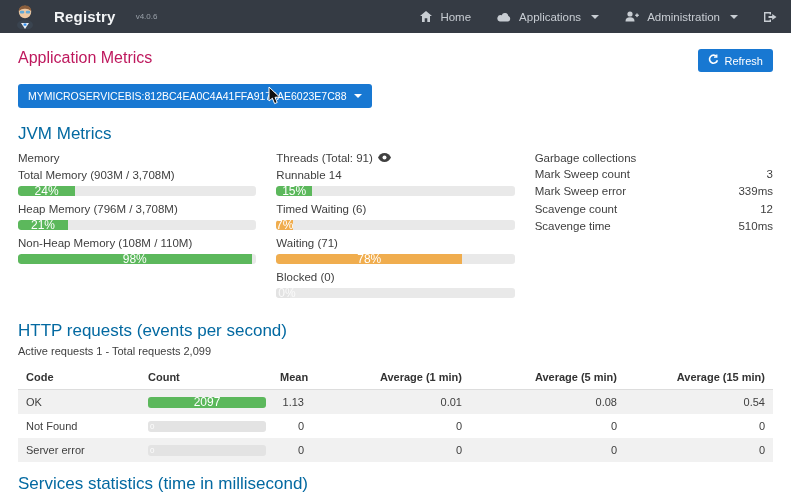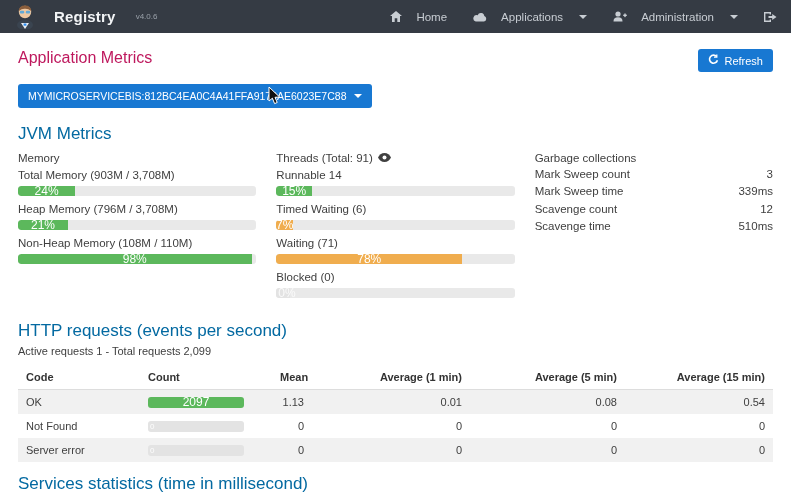--- a/index.html
+++ b/index.html
@@ -6,21 +6,21 @@
   html,body { width:791px; height:500px; background:#fff; overflow:hidden;
     font-family:"Liberation Sans","DejaVu Sans",sans-serif; color:#404040; }
 
   
   .navbar { height:33px; background:#353b44; display:flex; align-items:center;
     padding:0 14px; color:#c8cdd3; font-size:11.5px; }
   .brand { display:flex; align-items:center; gap:18px; color:#f2f4f6; }
   .brand-title { font-size:15px; font-weight:700; letter-spacing:.2px; }
   .brand-version { font-size:8px; color:#9aa1aa; margin-left:2px; }
   .nav-right { margin-left:auto; display:flex; align-items:center; gap:26px; }
-  .nav-item { display:flex; align-items:center; gap:14px; cursor:pointer; }
+  .nav-item { display:flex; align-items:center; gap:8px; cursor:pointer; }
   .caret { width:0; height:0; border-left:4px solid transparent; border-right:4px solid transparent;
     border-top:4px solid #c8cdd3; margin-left:2px; }
   .nav-ico svg { display:block; }
 
   
   .container { padding:0 18px; }
   .page-head { display:flex; align-items:flex-start; justify-content:space-between; margin-top:16px; }
   h1 { font-size:16px; font-weight:500; color:#be185d; }
   h3 { font-size:17px; font-weight:500; color:#0369a1; }
 
@@ -47,21 +47,21 @@
   .gc-val { color:#404040; }
 
   
   table { width:100%; border-collapse:collapse; table-layout:fixed; font-size:11px; margin-top:8px; }
   th { text-align:left; font-weight:700; color:#333; padding:6px 8px; border-bottom:1px solid #ddd; }
   td { padding:6px 8px; color:#404040; }
   .num { text-align:right; }
   tr.striped { background:#f1f1f1; }
   .subtitle { font-size:11px; margin-top:4px; }
 
-  .count-bar { width:96px; height:11px; background:#e3e3e3; border-radius:3px; overflow:hidden;
+  .count-bar { width:118px; height:11px; background:#e3e3e3; border-radius:3px; overflow:hidden;
     position:relative; }
   .count-fill { height:100%; display:flex; align-items:center; justify-content:center;
     background-image:repeating-linear-gradient(45deg, rgba(255,255,255,.28) 0px, rgba(255,255,255,.28) 7px,
       transparent 7px, transparent 14px); }
   .count-zero { position:absolute; left:2px; top:0; font-size:8px; color:#fdfdfd; line-height:11px; }
 
   
   .cursor { position:absolute; left:268px; top:86px; z-index:10; pointer-events:none; }
 </style>
 </head>
@@ -227,21 +227,21 @@
       </div>
     </div>
 
     <div class="jvm-col">
       <div class="col-head">Garbage collections</div>
       <div class="gc-row">
         <span>Mark Sweep count</span>
           <span class="gc-val">3</span>
       </div>
       <div class="gc-row">
-        <span>Mark Sweep time</span>
+        <span>Mark Sweep error</span>
           <span class="gc-val">339ms</span>
       </div>
       <div class="gc-row">
         <span>Scavenge count</span>
           <span class="gc-val">12</span>
       </div>
       <div class="gc-row">
         <span>Scavenge time</span>
           <span class="gc-val">510ms</span>
       </div>

